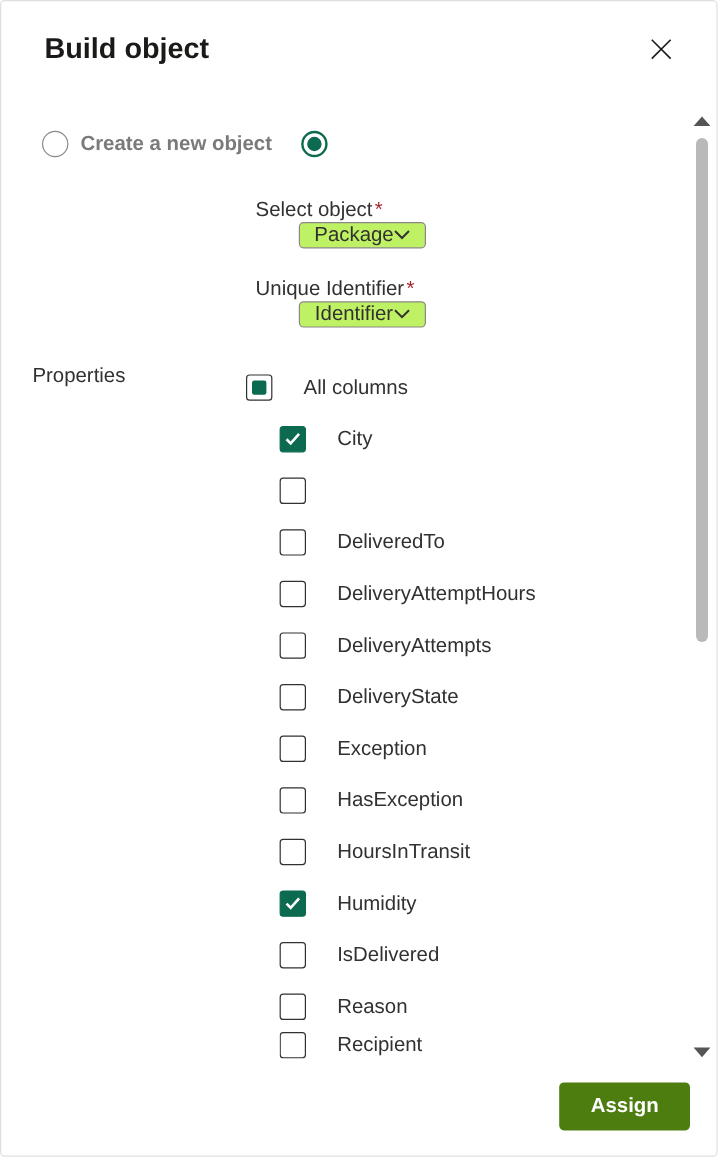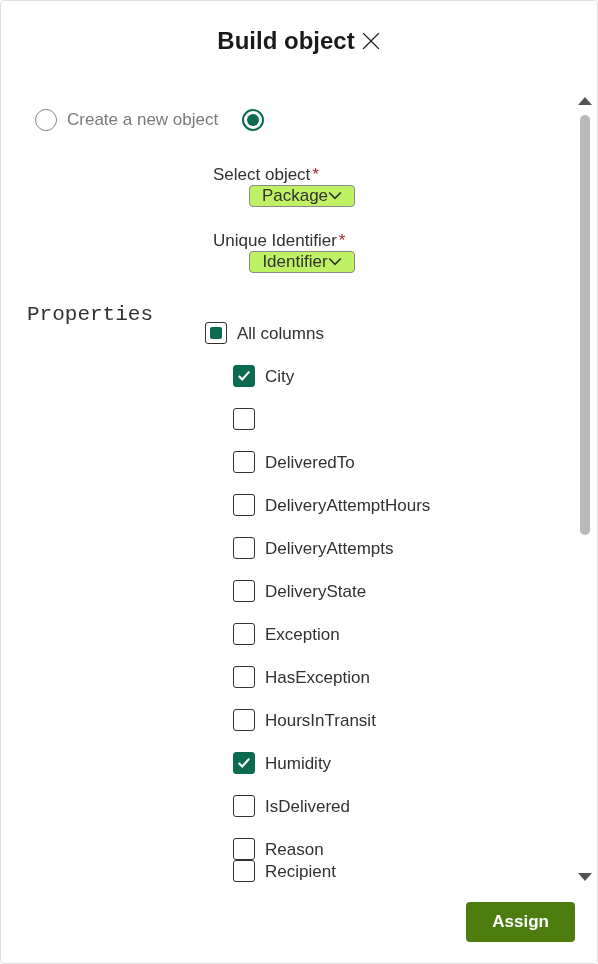--- a/index.html
+++ b/index.html
@@ -16,21 +16,21 @@
   .panel {
     width: 598px;
     height: 964px;
     position: relative;
     border: 1px solid #e1dfdd;
     border-radius: 4px;
   }
   .header {
     display: flex;
     align-items: center;
-    justify-content: center;
+    justify-content: space-between;
     padding: 24px 30px 10px 36px;
   }
   .title {
     font-size: 24px;
     font-weight: 600;
     color: #1b1a19;
   }
   .close-btn {
     width: 32px;
     height: 32px;
@@ -78,20 +78,21 @@
     display: flex;
     align-items: center;
     gap: 24px;
     margin: 10px 0 34px 8px;
   }
   .radio-opt {
     display: flex;
     align-items: center;
     gap: 10px;
     cursor: pointer;
+    font-weight: bold;
   }
   .radio-circle {
     width: 22px;
     height: 22px;
     border: 1px solid #8a8886;
     border-radius: 50%;
     position: relative;
     flex-shrink: 0;
   }
   .radio-circle.selected {
@@ -138,30 +139,29 @@
   .chevron-down {
     width: 14px; height: 14px;
   }
   .props-row {
     display: flex;
     align-items: flex-start;
     margin-top: 28px;
   }
   .props-label {
     width: 178px;
-    font-size: 21px;
+    font-size: 17px;
     color: #323130;
     padding-top: 2px;
-    font-family: Liberation Mono, monospace;
   }
   .props-list { flex: 1; }
   .chk-row {
     display: flex;
-    align-items: flex-end;
-    gap: 10px;
+    align-items: center;
+    gap: 26px;
     height: 43px;
     cursor: pointer;
   }
   .chk-row.child { margin-left: 28px; }
   .checkbox {
     width: 22px;
     height: 22px;
     border: 1px solid #323130;
     border-radius: 3px;
     display: flex;

